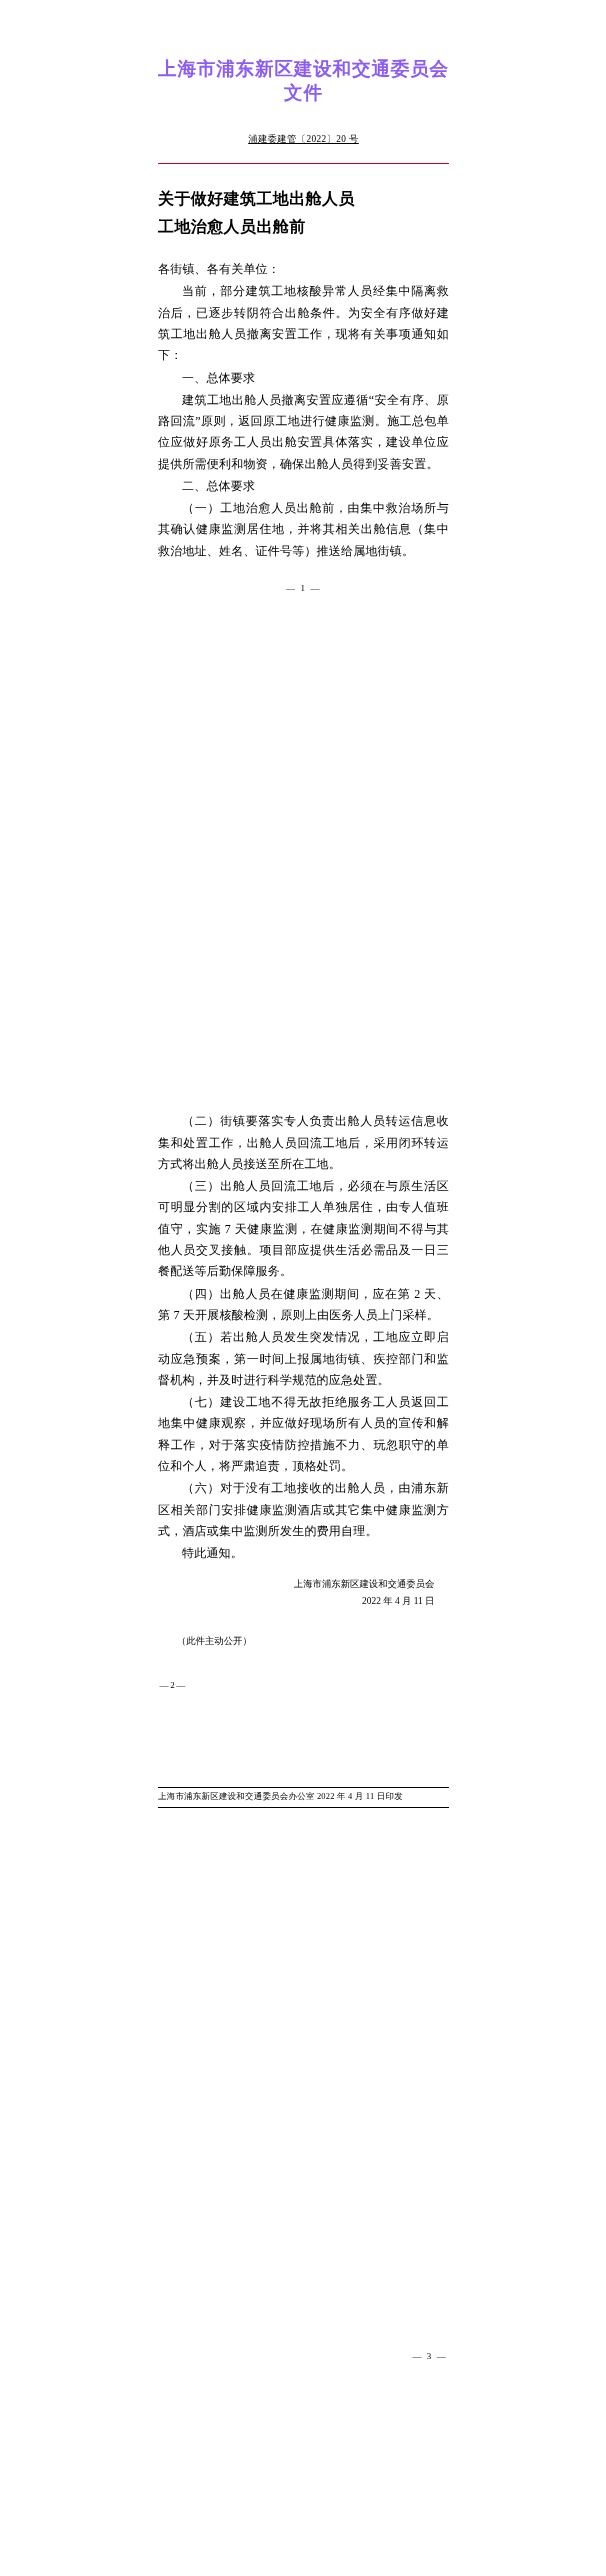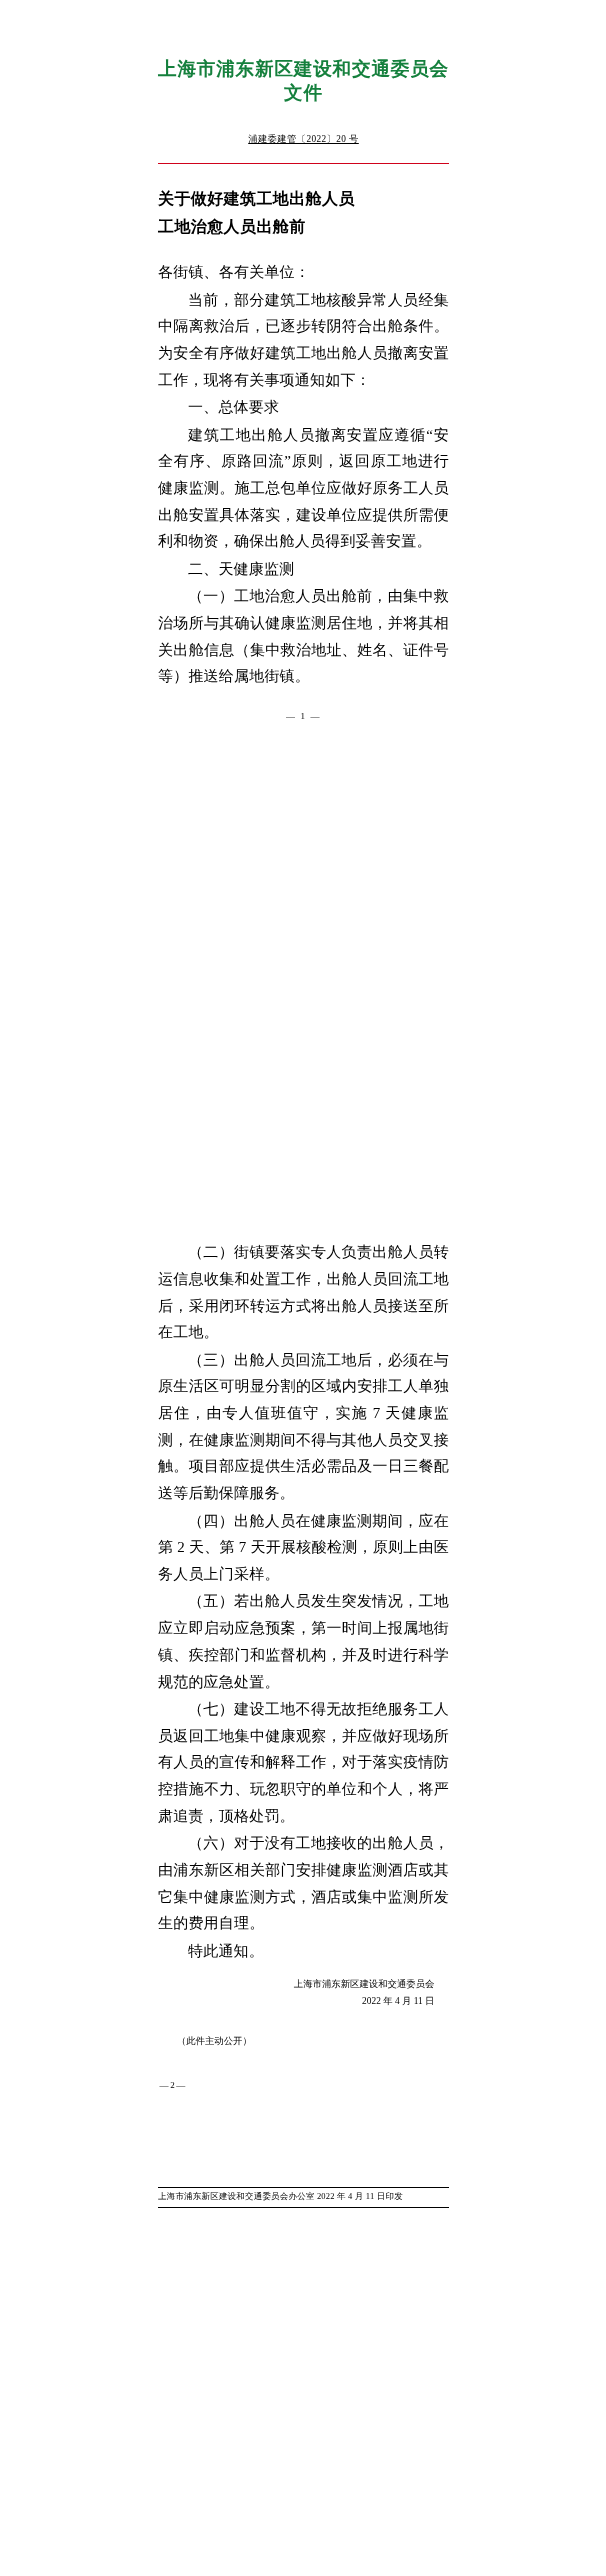--- a/index.html
+++ b/index.html
@@ -18,21 +18,21 @@
     background: #fff;
   }
   .doc-wrap {
     width: 291px;
     margin: 0 auto;
     padding-top: 57px;
   }
   
   .masthead {
     text-align: center;
-    color: #15803d;
+    color: #8b5cf6;
     font-weight: bold;
     font-size: 18.6px;
     letter-spacing: 0.8px;
     line-height: 1.3;
     margin-bottom: 27.5px;
     font-family: "Liberation Serif", "DejaVu Serif", serif;
   }
   .docnum {
     text-align: center;
     font-size: 9.3px;
@@ -47,21 +47,21 @@
   }
   .doc-title {
     text-align: left;
     font-weight: bold;
     font-size: 16px;
     line-height: 1.75;
     letter-spacing: 0.4px;
     margin-bottom: 18px;
   }
   p.body {
-    font-size: 15px;
+    font-size: 12px;
     line-height: 1.78;
     text-align: justify;
     margin: 0 0 0.8px 0;
     letter-spacing: 0.2px;
   }
   p.indent {
     text-indent: 2em;
   }
   p.noindent {
     text-indent: 0;
@@ -141,21 +141,21 @@
 
     <div class="doc-title">
       <div>关于做好建筑工地出舱人员</div>
       <div>工地治愈人员出舱前</div>
     </div>
 
     <p class="body noindent">各街镇、各有关单位：</p>
     <p class="body indent">当前，部分建筑工地核酸异常人员经集中隔离救治后，已逐步转阴符合出舱条件。为安全有序做好建筑工地出舱人员撤离安置工作，现将有关事项通知如下：</p>
     <p class="body head">一、总体要求</p>
     <p class="body indent">建筑工地出舱人员撤离安置应遵循“安全有序、原路回流”原则，返回原工地进行健康监测。施工总包单位应做好原务工人员出舱安置具体落实，建设单位应提供所需便利和物资，确保出舱人员得到妥善安置。</p>
-    <p class="body head">二、天健康监测</p>
+    <p class="body head">二、总体要求</p>
     <p class="body indent">（一）工地治愈人员出舱前，由集中救治场所与其确认健康监测居住地，并将其相关出舱信息（集中救治地址、姓名、证件号等）推送给属地街镇。</p>
 
     <div class="pagenum">— 1 —</div>
   </div>
   <div class="spacer-tall"></div>
 </div>
 
 <div class="page page2">
   <div class="doc-wrap">
 

